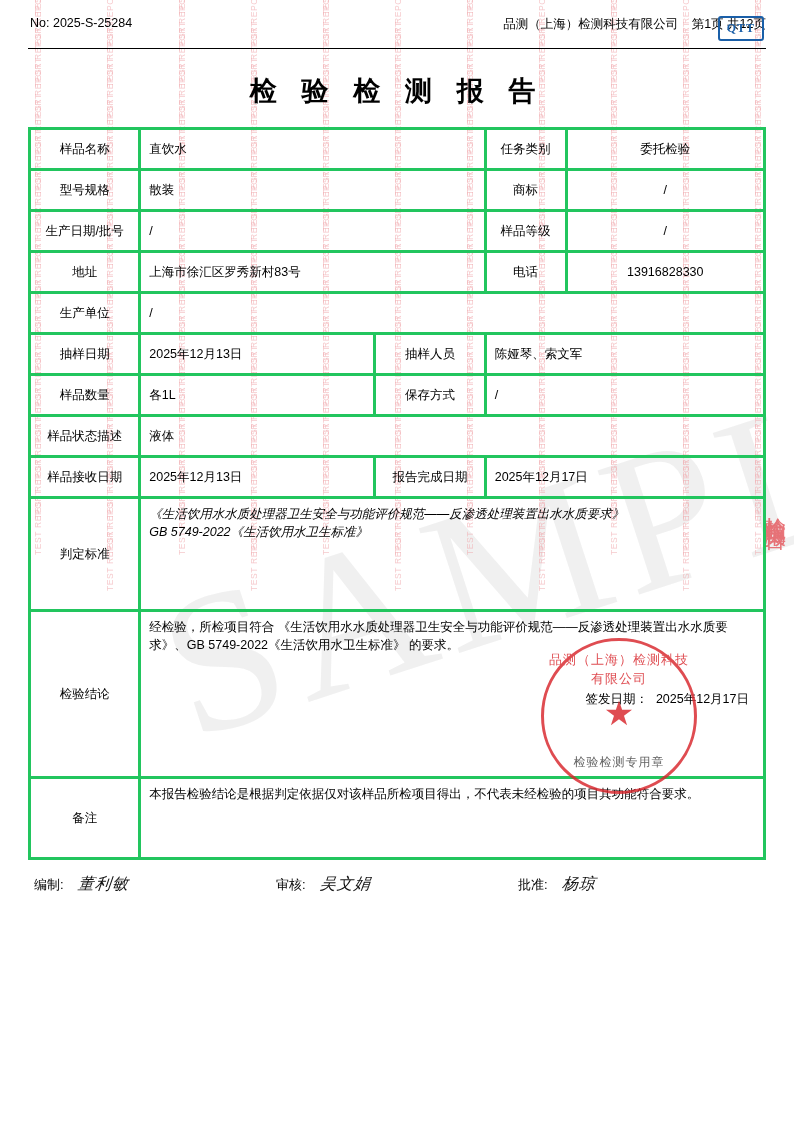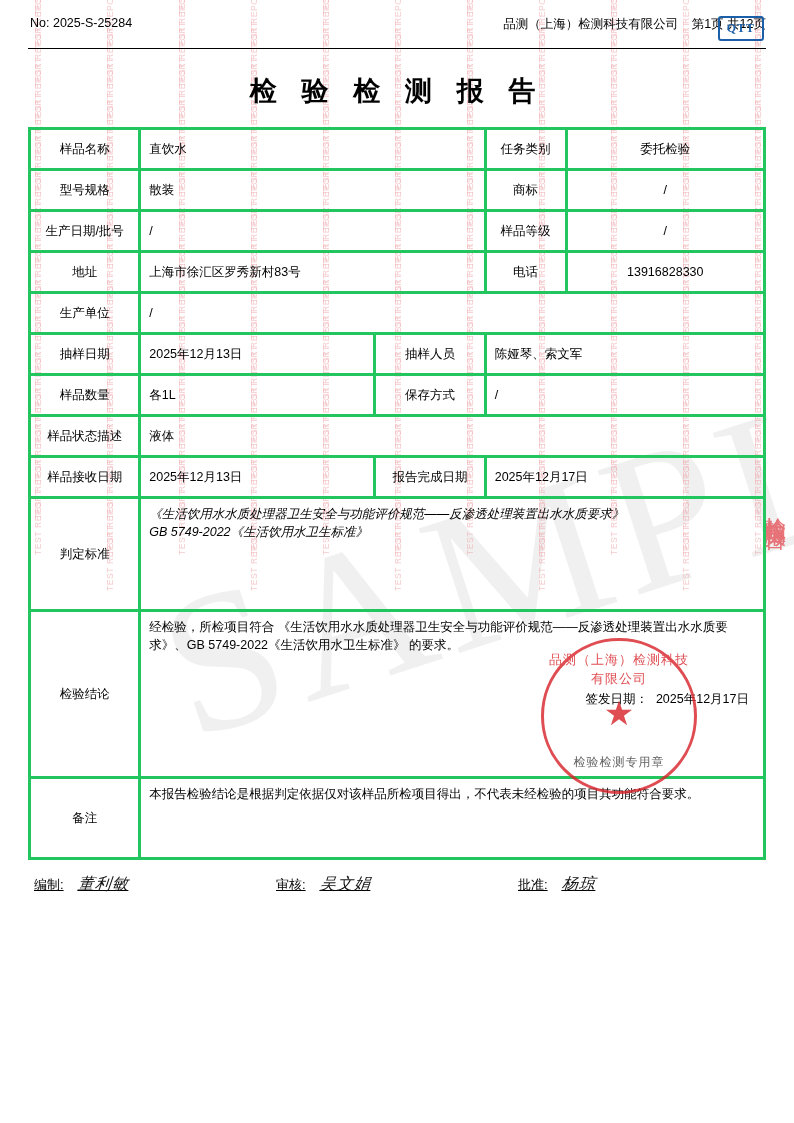--- a/index.html
+++ b/index.html
@@ -213,21 +213,20 @@
     display: flex;
     align-items: center;
     margin-top: 14px;
     font-size: 13px;
     padding: 0 6px;
   }
   .sig-group {
     display: flex;
     align-items: center;
     flex: 1;
-    text-decoration: underline;
   }
   .sig-label { white-space: nowrap; }
   .sig-name {
     font-family: "Liberation Serif", serif;
     font-style: italic;
     font-size: 16px;
     margin-left: 14px;
     color: #111;
     transform: skewX(-6deg);
     letter-spacing: 1px;

